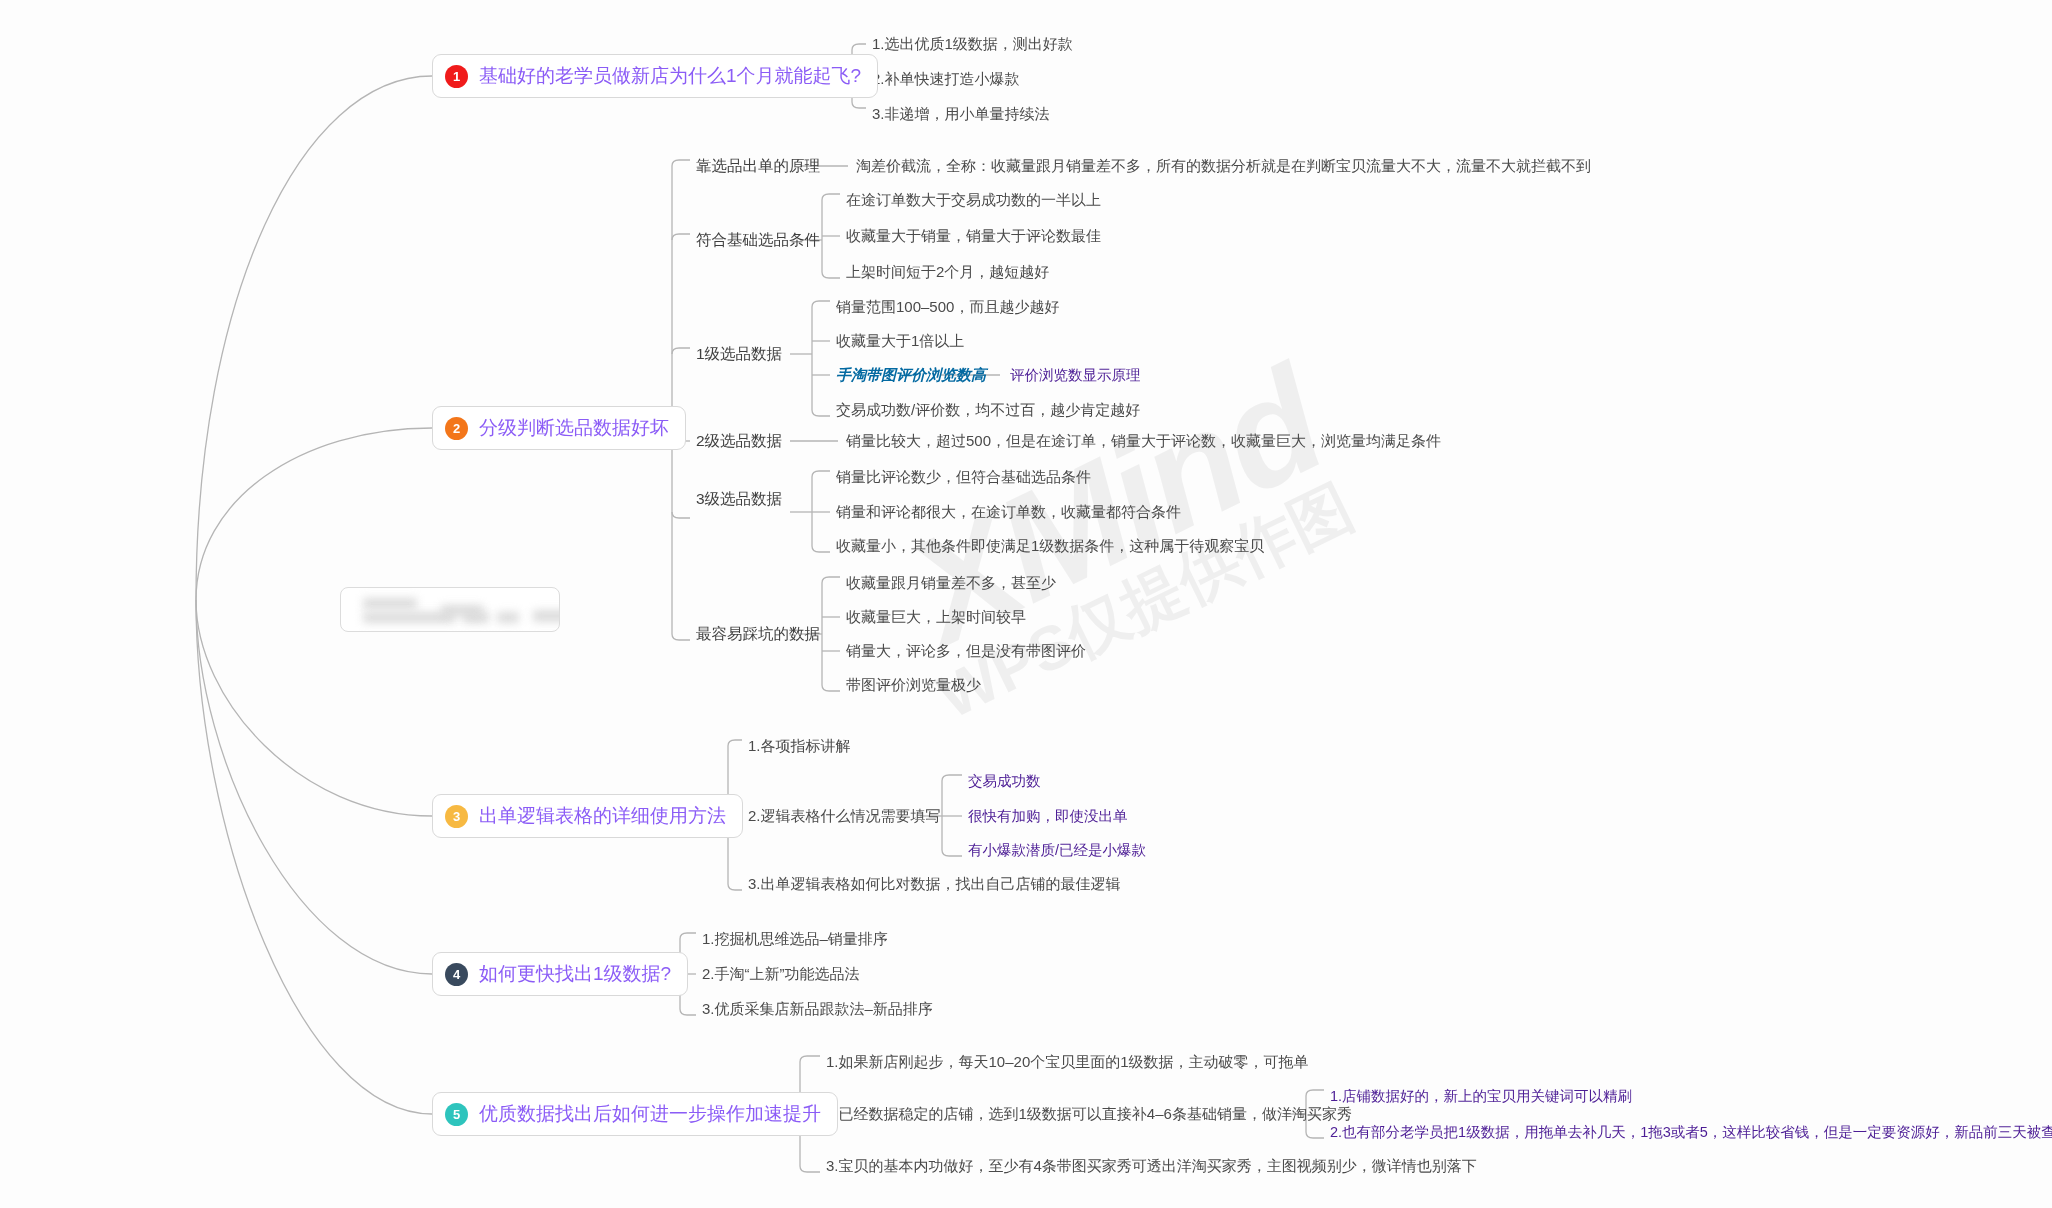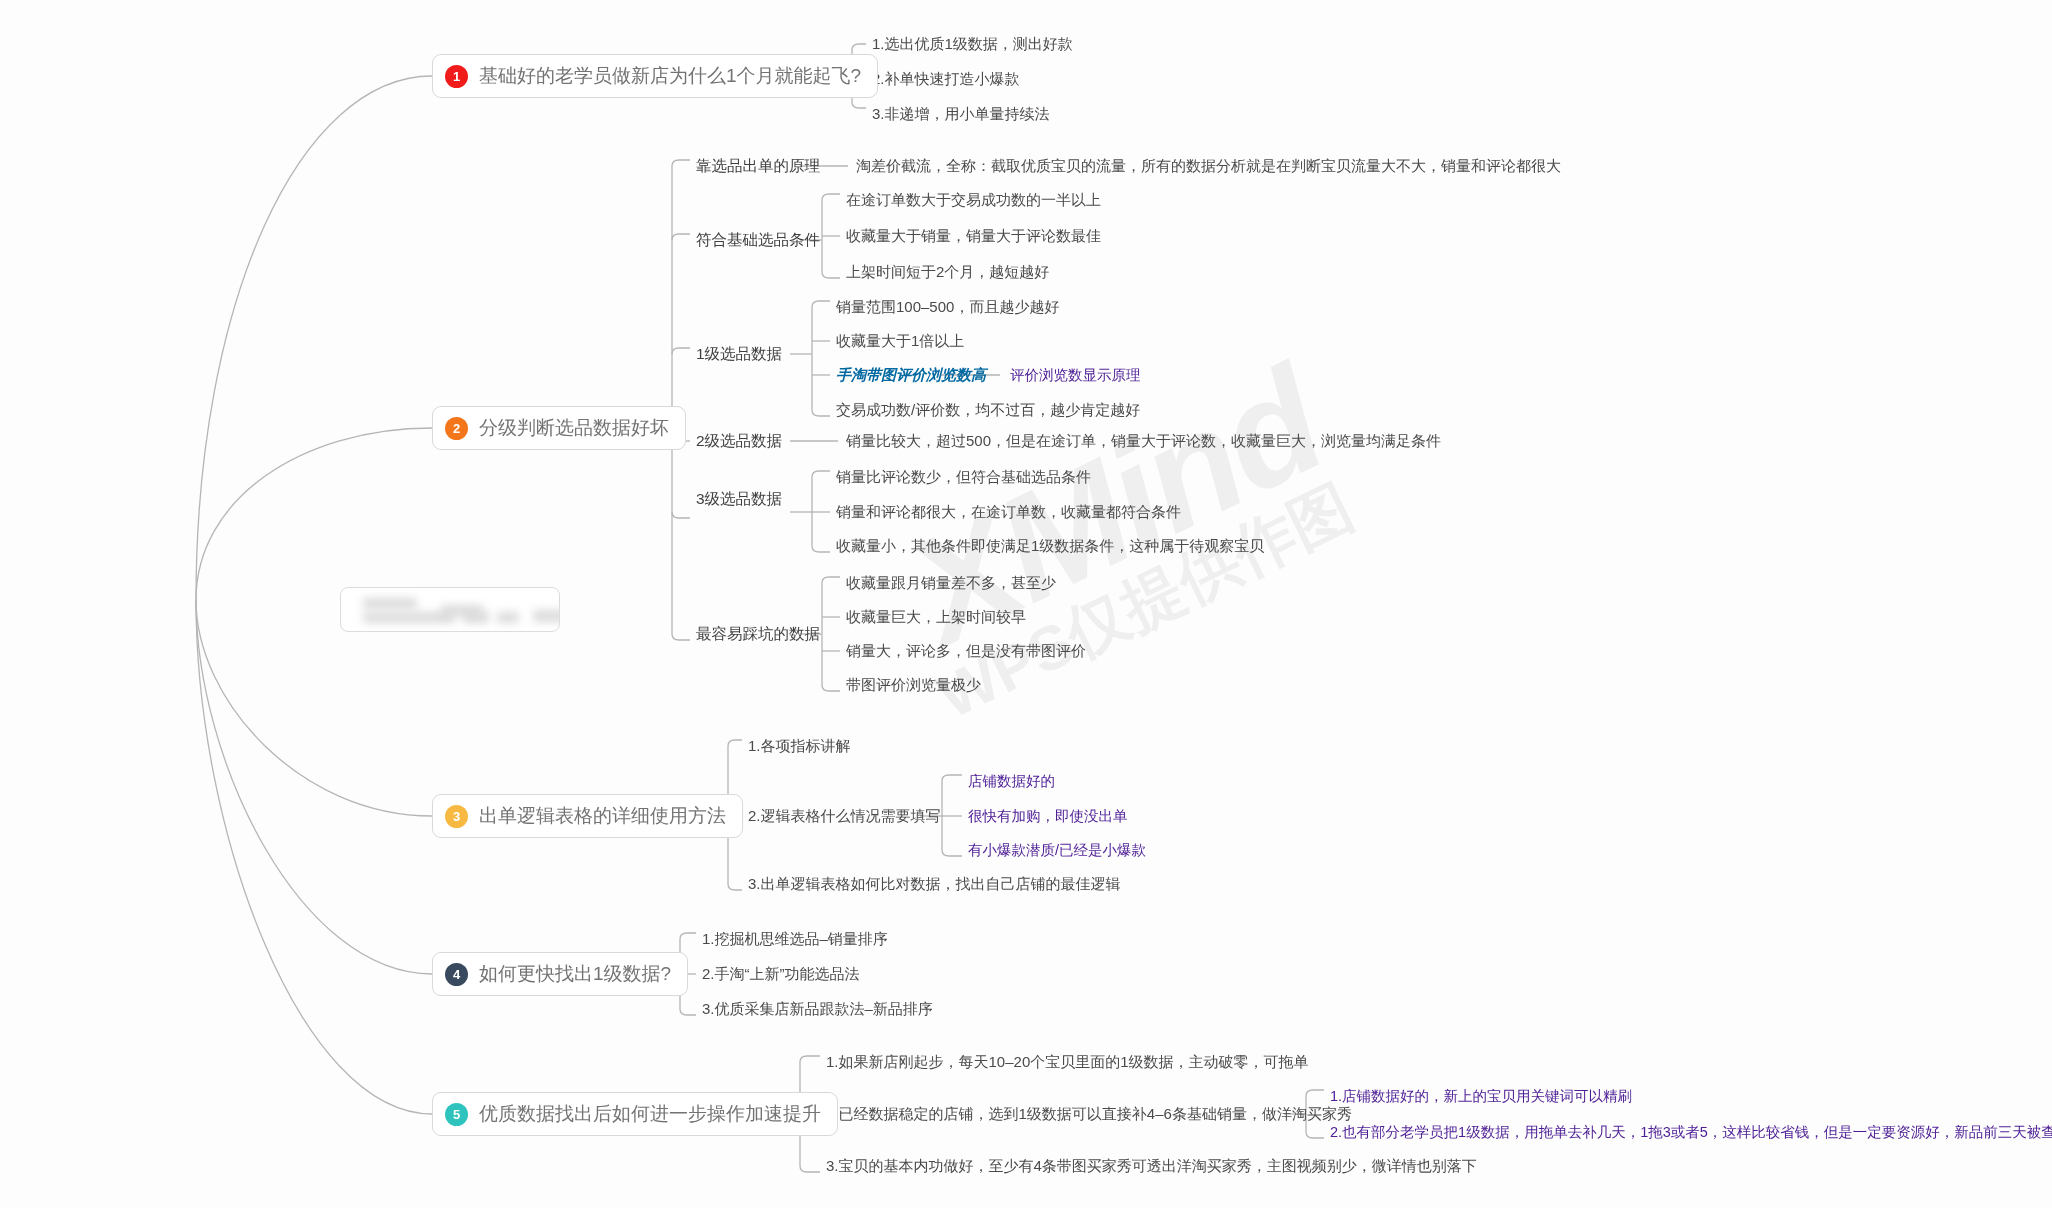--- a/index.html
+++ b/index.html
@@ -82,21 +82,21 @@
     border-radius: 50%;
     color: #fff;
     font-size: 13px;
     font-weight: 700;
     display: flex; align-items: center; justify-content: center;
     margin-right: 11px;
     flex: 0 0 auto;
   }
   .l1 .l1-label {
     font-size: 19px;
-    color: #737373;
+    color: #8b5cf6;
     font-weight: 500;
   }
 
   
   .tnode {
     position: absolute;
     white-space: nowrap;
     color: #4a4a4a;
     z-index: 2;
     transform: translateY(-50%);
@@ -221,21 +221,21 @@
   <div class="tnode t-l3" style="left:872px; top:44px;">1.选出优质1级数据，测出好款</div>
   <div class="tnode t-l3" style="left:872px; top:79px;">2.补单快速打造小爆款</div>
   <div class="tnode t-l3" style="left:872px; top:114px;">3.非递增，用小单量持续法</div>
 
   <div class="l1" style="left:432px; top:406px;">
     <span class="badge" style="background:#f3761a;">2</span>
     <span class="l1-label">分级判断选品数据好坏</span>
   </div>
 
   <div class="tnode t-l2" style="left:696px; top:166px;">靠选品出单的原理</div>
-  <div class="tnode t-l3" style="left:856px; top:166px;">淘差价截流，全称：截取优质宝贝的流量，所有的数据分析就是在判断宝贝流量大不大，销量和评论都很大</div>
+  <div class="tnode t-l3" style="left:856px; top:166px;">淘差价截流，全称：收藏量跟月销量差不多，所有的数据分析就是在判断宝贝流量大不大，流量不大就拦截不到</div>
 
   <div class="tnode t-l2" style="left:696px; top:240px;">符合基础选品条件</div>
   <div class="tnode t-l3" style="left:846px; top:200px;">在途订单数大于交易成功数的一半以上</div>
   <div class="tnode t-l3" style="left:846px; top:236px;">收藏量大于销量，销量大于评论数最佳</div>
   <div class="tnode t-l3" style="left:846px; top:272px;">上架时间短于2个月，越短越好</div>
 
   <div class="tnode t-l2" style="left:696px; top:354px;">1级选品数据</div>
   <div class="tnode t-l3" style="left:836px; top:307px;">销量范围100–500，而且越少越好</div>
   <div class="tnode t-l3" style="left:836px; top:341px;">收藏量大于1倍以上</div>
   <div class="tnode t-l3 t-em" style="left:836px; top:375px;">手淘带图评价浏览数高</div>
@@ -255,21 +255,21 @@
   <div class="tnode t-l3" style="left:846px; top:617px;text-align:right;">收藏量巨大，上架时间较早</div>
   <div class="tnode t-l3" style="left:846px; top:651px;">销量大，评论多，但是没有带图评价</div>
   <div class="tnode t-l3" style="left:846px; top:685px;">带图评价浏览量极少</div>
 
   <div class="l1" style="left:432px; top:794px;">
     <span class="badge" style="background:#f7b942;">3</span>
     <span class="l1-label">出单逻辑表格的详细使用方法</span>
   </div>
   <div class="tnode t-l3" style="left:748px; top:746px;">1.各项指标讲解</div>
   <div class="tnode t-l3" style="left:748px; top:816px;text-align:right;">2.逻辑表格什么情况需要填写</div>
-  <div class="tnode t-l4" style="left:968px; top:781px;">店铺数据好的</div>
+  <div class="tnode t-l4" style="left:968px; top:781px;">交易成功数</div>
   <div class="tnode t-l4" style="left:968px; top:816px;">很快有加购，即使没出单</div>
   <div class="tnode t-l4" style="left:968px; top:850px;">有小爆款潜质/已经是小爆款</div>
   <div class="tnode t-l3" style="left:748px; top:884px;">3.出单逻辑表格如何比对数据，找出自己店铺的最佳逻辑</div>
 
   <div class="l1" style="left:432px; top:952px;">
     <span class="badge" style="background:#394a5e;">4</span>
     <span class="l1-label">如何更快找出1级数据?</span>
   </div>
   <div class="tnode t-l3" style="left:702px; top:939px;">1.挖掘机思维选品–销量排序</div>
   <div class="tnode t-l3" style="left:702px; top:974px;">2.手淘“上新”功能选品法</div>

